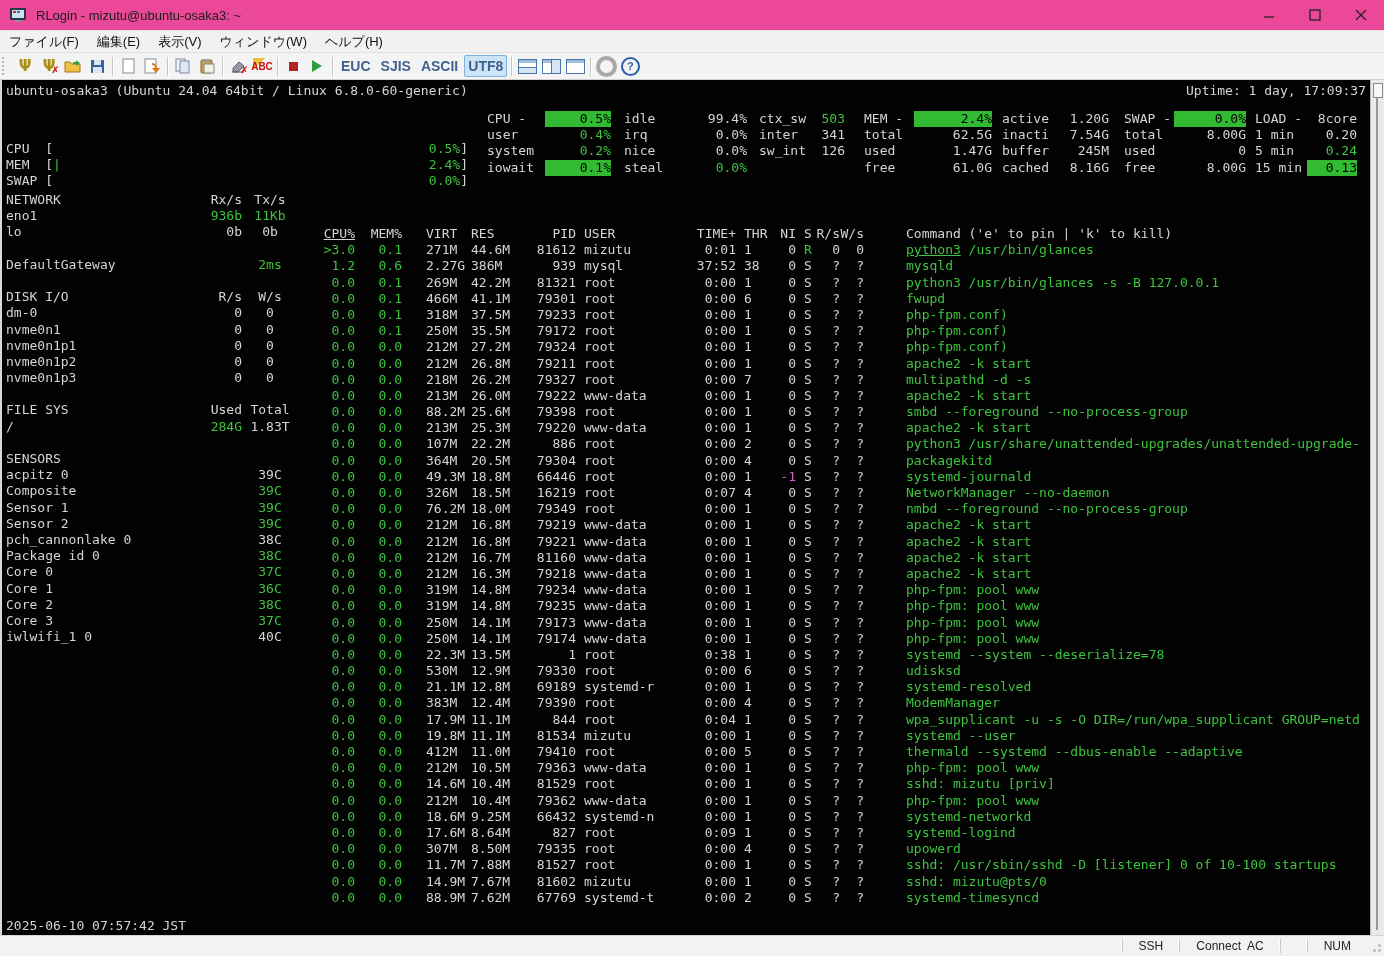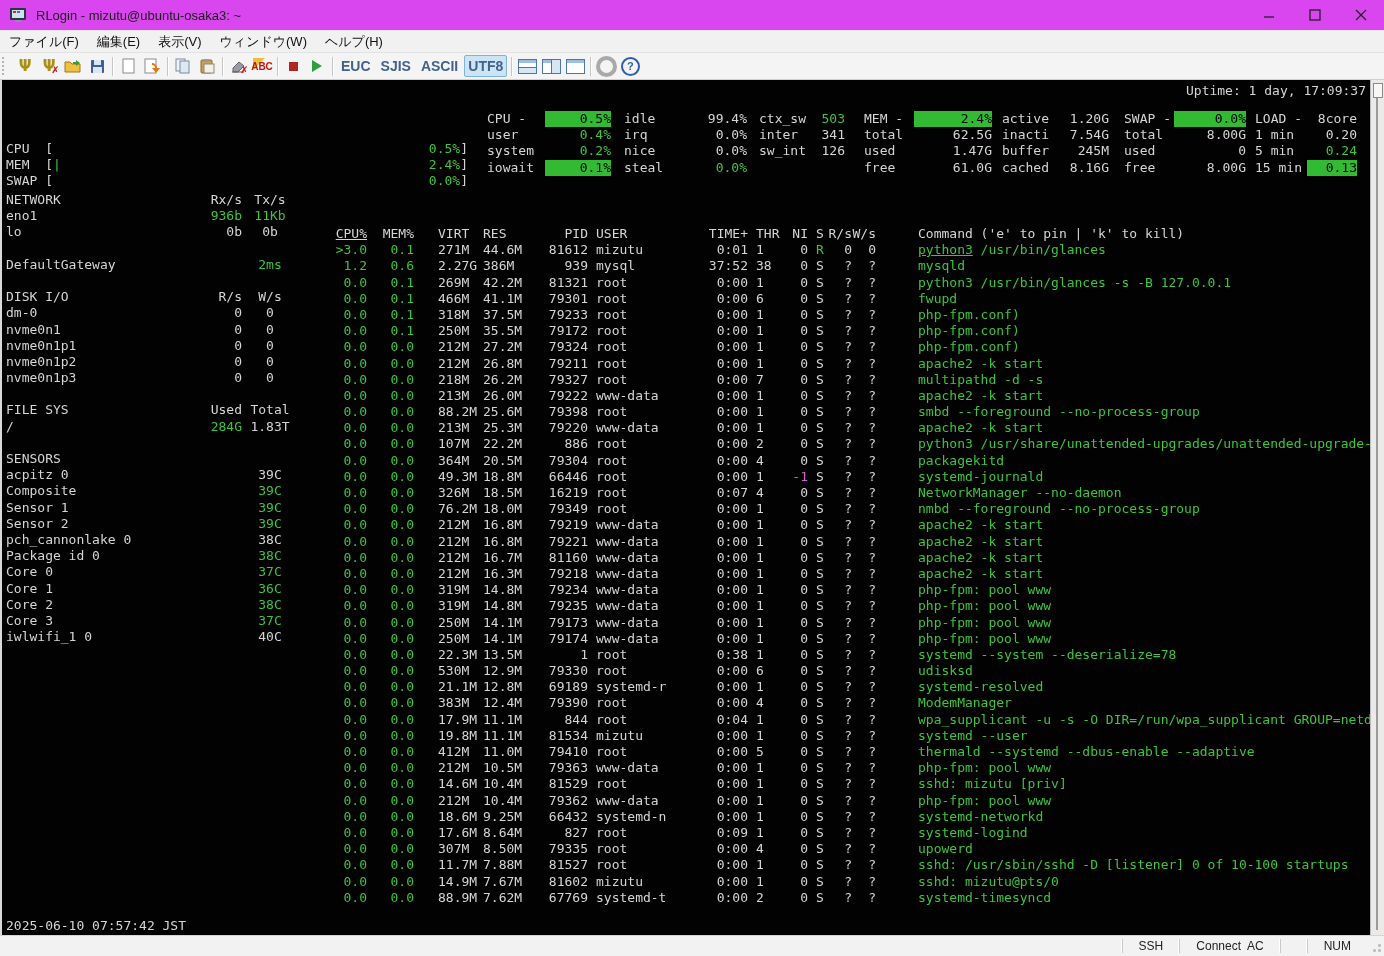--- a/index.html
+++ b/index.html
@@ -2,21 +2,21 @@
 <html style="--green: #3ec43e; --hl: #32bb32; --fg: #d5d5d5; --magenta: #cc66cc;"><head>
 <meta charset="utf-8">
 <style>
   :root{
     --green:#3ec43e; --hl:#32bb32; --fg:#d5d5d5; --magenta:#cc66cc;
   }
   html,body{margin:0;padding:0;width:1384px;height:956px;overflow:hidden;background:#888;}
   .window{position:relative;width:1384px;height:956px;background:#000;font-family:"Liberation Sans",sans-serif;}
 
   
-  .titlebar{position:absolute;top:0;left:0;right:0;height:30px;background:#d946ef;display:flex;align-items:center;border-bottom:1px solid #e3e6df;}
+  .titlebar{position:absolute;top:0;left:0;right:0;height:30px;background:#ec4899;display:flex;align-items:center;border-bottom:1px solid #e3e6df;}
   .app-icon{width:18px;height:15px;margin:0 8px 0 10px;position:relative;}
   .title-text{font-size:13px;color:#1b1b1b;}
   .tb-spacer{flex:1;}
   .wc{width:46px;height:30px;display:flex;align-items:center;justify-content:center;}
   .wc svg{display:block;}
 
   
   .menubar{position:absolute;top:31px;left:0;right:0;height:21px;background:#f1f1f1;display:flex;align-items:center;font-size:13px;color:#111;border-bottom:1px solid #e2e2e2;}
   .menu-item{padding:0 9px;height:21px;line-height:21px;text-align:center;}
 
@@ -62,21 +62,21 @@
   .ql-v{text-align:right;}
 
   .sidebar{position:absolute;top:112px;left:4px;width:292px;}
   .sb-row{display:flex;height:16.2px;}
   .sb-n{flex:1;}
   .sb-a{width:65px;text-align:right;}
   .sb-b{width:56px;text-align:center;}
 
   .tasks-line{position:absolute;top:112px;left:316px;}
 
-  .proc-table{position:absolute;top:146px;left:332px;right:13px;}
+  .proc-table{position:absolute;top:146px;left:320px;right:13px;}
   .t-row{display:flex;height:16.2px;overflow:hidden;}
   .tc{flex:0 0 auto;}
   .c0{width:33px;text-align:right;}
   .c1{width:47px;text-align:right;}
   .c2{width:45px;margin-left:24px;}
   .c3{width:60px;}
   .c4{width:45px;text-align:right;}
   .c5{width:75px;margin-left:8px;}
   .c6{width:77px;text-align:right;}
   .c7{width:30px;margin-left:8px;}
@@ -239,20 +239,21 @@
     <span class="tsep"></span>
     <span class="tbtn">
         <span class="ring"></span>
       </span>
     <span class="tbtn">
         <span class="help-c">?</span>
       </span>
   </div>
 
   <div class="terminal">
+    <div class="host-line">ubuntu-osaka3 (Ubuntu 24.04 64bit / Linux 6.8.0-60-generic)</div>
     <div class="uptime">Uptime: 1 day, 17:09:37</div>
 
     <div class="cpu-block">
       <div><div class="gauge-row"><span>CPU  [</span><span class="green"></span><span class="gfill"></span><span class="green">0.5%</span><span>]</span></div><div class="gauge-row"><span>MEM  [</span><span class="green">|</span><span class="gfill"></span><span class="green">2.4%</span><span>]</span></div><div class="gauge-row"><span>SWAP [</span><span class="green"></span><span class="gfill"></span><span class="green">0.0%</span><span>]</span></div></div>
     </div>
 
     <div class="quicklook"><div class="ql-col" style="left: 485px;"><div class="ql-row"><span class="ql-l" style="width: 58px;">CPU -</span><span class="ql-v hl" style="width: 66px;">0.5%</span></div><div class="ql-row"><span class="ql-l" style="width: 58px;">user</span><span class="ql-v green" style="width: 66px;">0.4%</span></div><div class="ql-row"><span class="ql-l" style="width: 58px;">system</span><span class="ql-v green" style="width: 66px;">0.2%</span></div><div class="ql-row"><span class="ql-l" style="width: 58px;">iowait</span><span class="ql-v hl" style="width: 66px;">0.1%</span></div></div><div class="ql-col" style="left: 622px;"><div class="ql-row"><span class="ql-l" style="width: 55px;">idle</span><span class="ql-v" style="width: 68px;">99.4%</span></div><div class="ql-row"><span class="ql-l" style="width: 55px;">irq</span><span class="ql-v" style="width: 68px;">0.0%</span></div><div class="ql-row"><span class="ql-l" style="width: 55px;">nice</span><span class="ql-v" style="width: 68px;">0.0%</span></div><div class="ql-row"><span class="ql-l" style="width: 55px;">steal</span><span class="ql-v green" style="width: 68px;">0.0%</span></div></div><div class="ql-col" style="left: 757px;"><div class="ql-row"><span class="ql-l" style="width: 52px;">ctx_sw</span><span class="ql-v green" style="width: 34px;">503</span></div><div class="ql-row"><span class="ql-l" style="width: 52px;">inter</span><span class="ql-v" style="width: 34px;">341</span></div><div class="ql-row"><span class="ql-l" style="width: 52px;">sw_int</span><span class="ql-v" style="width: 34px;">126</span></div></div><div class="ql-col" style="left: 862px;"><div class="ql-row"><span class="ql-l" style="width: 50px;">MEM -</span><span class="ql-v hl" style="width: 78px;">2.4%</span></div><div class="ql-row"><span class="ql-l" style="width: 50px;">total</span><span class="ql-v" style="width: 78px;">62.5G</span></div><div class="ql-row"><span class="ql-l" style="width: 50px;">used</span><span class="ql-v" style="width: 78px;">1.47G</span></div><div class="ql-row"><span class="ql-l" style="width: 50px;">free</span><span class="ql-v" style="width: 78px;">61.0G</span></div></div><div class="ql-col" style="left: 1000px;"><div class="ql-row"><span class="ql-l" style="width: 52px;">active</span><span class="ql-v" style="width: 55px;">1.20G</span></div><div class="ql-row"><span class="ql-l" style="width: 52px;">inacti</span><span class="ql-v" style="width: 55px;">7.54G</span></div><div class="ql-row"><span class="ql-l" style="width: 52px;">buffer</span><span class="ql-v" style="width: 55px;">245M</span></div><div class="ql-row"><span class="ql-l" style="width: 52px;">cached</span><span class="ql-v" style="width: 55px;">8.16G</span></div></div><div class="ql-col" style="left: 1122px;"><div class="ql-row"><span class="ql-l" style="width: 50px;">SWAP -</span><span class="ql-v hl" style="width: 72px;">0.0%</span></div><div class="ql-row"><span class="ql-l" style="width: 50px;">total</span><span class="ql-v" style="width: 72px;">8.00G</span></div><div class="ql-row"><span class="ql-l" style="width: 50px;">used</span><span class="ql-v" style="width: 72px;">0</span></div><div class="ql-row"><span class="ql-l" style="width: 50px;">free</span><span class="ql-v" style="width: 72px;">8.00G</span></div></div><div class="ql-col" style="left: 1253px;"><div class="ql-row"><span class="ql-l" style="width: 52px;">LOAD -</span><span class="ql-v" style="width: 50px;">8core</span></div><div class="ql-row"><span class="ql-l" style="width: 52px;">1 min</span><span class="ql-v" style="width: 50px;">0.20</span></div><div class="ql-row"><span class="ql-l" style="width: 52px;">5 min</span><span class="ql-v green" style="width: 50px;">0.24</span></div><div class="ql-row"><span class="ql-l" style="width: 52px;">15 min</span><span class="ql-v hl" style="width: 50px;">0.13</span></div></div></div>
 
     <div class="sidebar"><div class="sb-row"><span class="sb-n">NETWORK</span><span class="sb-a">Rx/s</span><span class="sb-b">Tx/s</span></div><div class="sb-row"><span class="sb-n">eno1</span><span class="sb-a green">936b</span><span class="sb-b green">11Kb</span></div><div class="sb-row"><span class="sb-n">lo</span><span class="sb-a">0b</span><span class="sb-b">0b</span></div><div class="sb-row"></div><div class="sb-row"><span class="sb-n">DefaultGateway</span><span class="sb-a"></span><span class="sb-b green">2ms</span></div><div class="sb-row"></div><div class="sb-row"><span class="sb-n">DISK I/O</span><span class="sb-a">R/s</span><span class="sb-b">W/s</span></div><div class="sb-row"><span class="sb-n">dm-0</span><span class="sb-a">0</span><span class="sb-b">0</span></div><div class="sb-row"><span class="sb-n">nvme0n1</span><span class="sb-a">0</span><span class="sb-b">0</span></div><div class="sb-row"><span class="sb-n">nvme0n1p1</span><span class="sb-a">0</span><span class="sb-b">0</span></div><div class="sb-row"><span class="sb-n">nvme0n1p2</span><span class="sb-a">0</span><span class="sb-b">0</span></div><div class="sb-row"><span class="sb-n">nvme0n1p3</span><span class="sb-a">0</span><span class="sb-b">0</span></div><div class="sb-row"></div><div class="sb-row"><span class="sb-n">FILE SYS</span><span class="sb-a">Used</span><span class="sb-b">Total</span></div><div class="sb-row"><span class="sb-n">/</span><span class="sb-a green">284G</span><span class="sb-b">1.83T</span></div><div class="sb-row"></div><div class="sb-row"><span class="sb-n">SENSORS</span><span class="sb-a"></span><span class="sb-b"></span></div><div class="sb-row"><span class="sb-n">acpitz 0</span><span class="sb-a"></span><span class="sb-b">39C</span></div><div class="sb-row"><span class="sb-n">Composite</span><span class="sb-a"></span><span class="sb-b green">39C</span></div><div class="sb-row"><span class="sb-n">Sensor 1</span><span class="sb-a"></span><span class="sb-b green">39C</span></div><div class="sb-row"><span class="sb-n">Sensor 2</span><span class="sb-a"></span><span class="sb-b green">39C</span></div><div class="sb-row"><span class="sb-n">pch_cannonlake 0</span><span class="sb-a"></span><span class="sb-b">38C</span></div><div class="sb-row"><span class="sb-n">Package id 0</span><span class="sb-a"></span><span class="sb-b green">38C</span></div><div class="sb-row"><span class="sb-n">Core 0</span><span class="sb-a"></span><span class="sb-b green">37C</span></div><div class="sb-row"><span class="sb-n">Core 1</span><span class="sb-a"></span><span class="sb-b green">36C</span></div><div class="sb-row"><span class="sb-n">Core 2</span><span class="sb-a"></span><span class="sb-b green">38C</span></div><div class="sb-row"><span class="sb-n">Core 3</span><span class="sb-a"></span><span class="sb-b green">37C</span></div><div class="sb-row"><span class="sb-n">iwlwifi_1 0</span><span class="sb-a"></span><span class="sb-b">40C</span></div></div>
 

